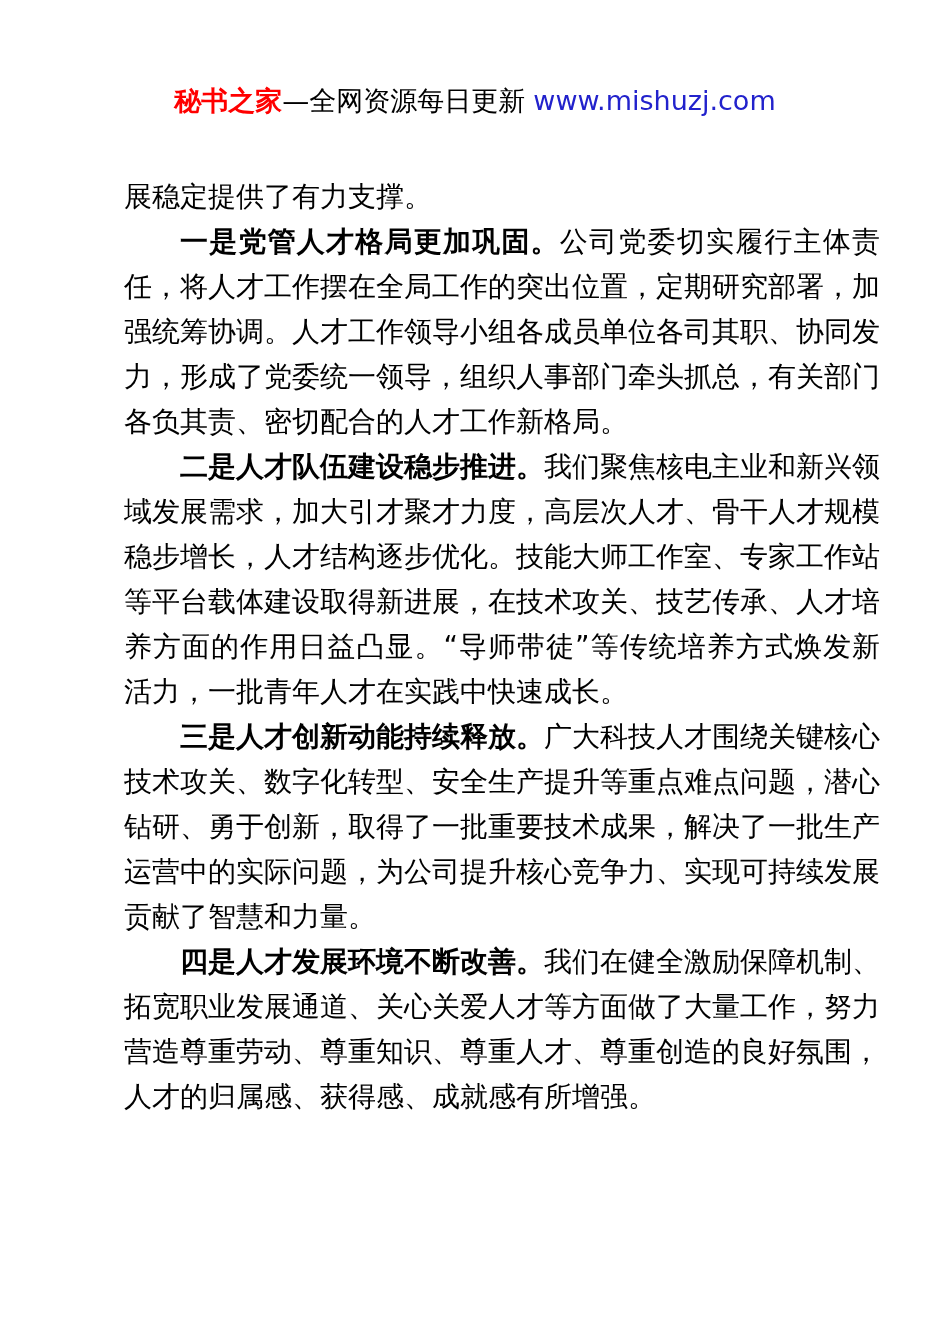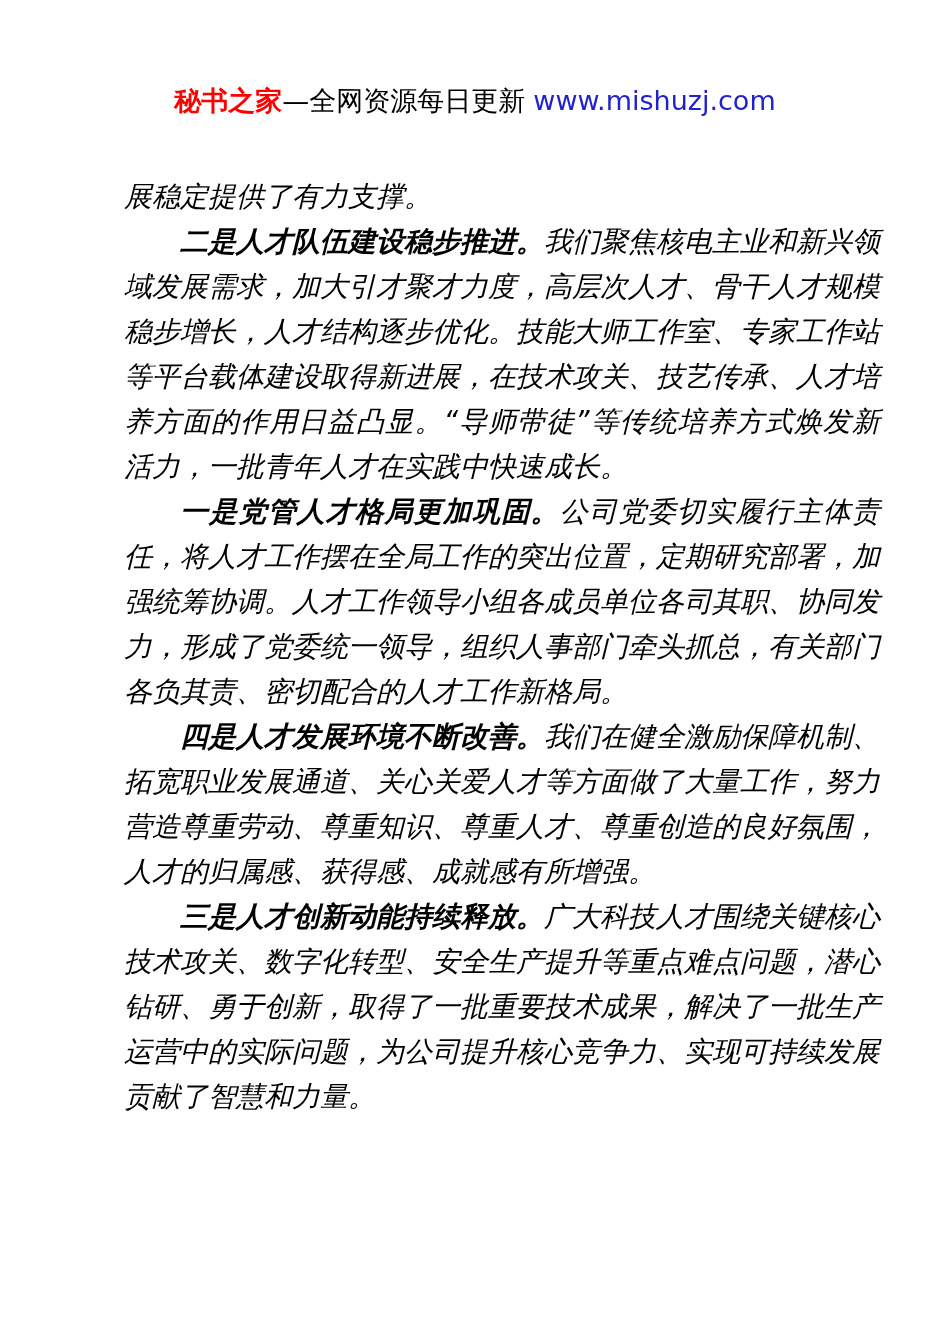--- a/index.html
+++ b/index.html
@@ -45,21 +45,20 @@
     position: absolute;
     top: 174px;
     left: 124px;
     width: 756px;
     color: #000000;
     font-size: 28px;
     line-height: 45px;
     text-align: justify;
     text-justify: inter-ideograph;
     letter-spacing: 0;
-    font-style: italic;
   }
   .paragraph {
     margin: 0;
     padding: 0;
   }
   .paragraph.indent {
     text-indent: 2em;
   }
   .paragraph-lead {
     font-weight: bold;
@@ -74,24 +73,24 @@
 <div class="page">
 
   <div class="site-header">
     <span class="site-name">秘书之家</span><span class="separator-dash">—</span><span class="site-tagline">全网资源每日更新</span><span class="site-url">www.mishuzj.com</span>
   </div>
 
   <div class="document-body">
 
     <p class="paragraph"><span class="paragraph-text">展稳定提供了有力支撑。</span></p>
 
+    <p class="paragraph indent"><span class="paragraph-lead">一是党管人才格局更加巩固。</span><span class="paragraph-text">公司党委切实履行主体责任，将人才工作摆在全局工作的突出位置，定期研究部署，加强统筹协调。人才工作领导小组各成员单位各司其职、协同发力，形成了党委统一领导，组织人事部门牵头抓总，有关部门各负其责、密切配合的人才工作新格局。</span></p>
+
     <p class="paragraph indent"><span class="paragraph-lead">二是人才队伍建设稳步推进。</span><span class="paragraph-text">我们聚焦核电主业和新兴领域发展需求，加大引才聚才力度，高层次人才、骨干人才规模稳步增长，人才结构逐步优化。技能大师工作室、专家工作站等平台载体建设取得新进展，在技术攻关、技艺传承、人才培养方面的作用日益凸显。“导师带徒”等传统培养方式焕发新活力，一批青年人才在实践中快速成长。</span></p>
 
-    <p class="paragraph indent"><span class="paragraph-lead">一是党管人才格局更加巩固。</span><span class="paragraph-text">公司党委切实履行主体责任，将人才工作摆在全局工作的突出位置，定期研究部署，加强统筹协调。人才工作领导小组各成员单位各司其职、协同发力，形成了党委统一领导，组织人事部门牵头抓总，有关部门各负其责、密切配合的人才工作新格局。</span></p>
+    <p class="paragraph indent"><span class="paragraph-lead">三是人才创新动能持续释放。</span><span class="paragraph-text">广大科技人才围绕关键核心技术攻关、数字化转型、安全生产提升等重点难点问题，潜心钻研、勇于创新，取得了一批重要技术成果，解决了一批生产运营中的实际问题，为公司提升核心竞争力、实现可持续发展贡献了智慧和力量。</span></p>
 
     <p class="paragraph indent"><span class="paragraph-lead">四是人才发展环境不断改善。</span><span class="paragraph-text">我们在健全激励保障机制、拓宽职业发展通道、关心关爱人才等方面做了大量工作，努力营造尊重劳动、尊重知识、尊重人才、尊重创造的良好氛围，人才的归属感、获得感、成就感有所增强。</span></p>
-
-    <p class="paragraph indent"><span class="paragraph-lead">三是人才创新动能持续释放。</span><span class="paragraph-text">广大科技人才围绕关键核心技术攻关、数字化转型、安全生产提升等重点难点问题，潜心钻研、勇于创新，取得了一批重要技术成果，解决了一批生产运营中的实际问题，为公司提升核心竞争力、实现可持续发展贡献了智慧和力量。</span></p>
 
 
   </div>
 
 </div>
 
 </body></html>

